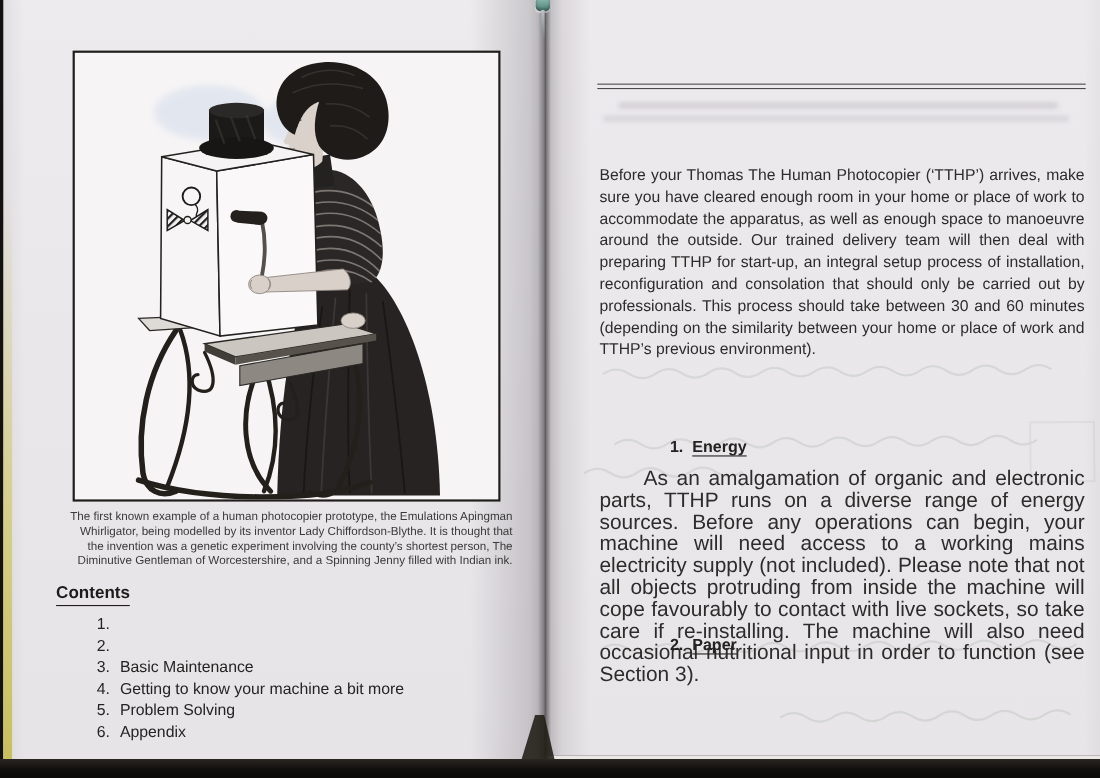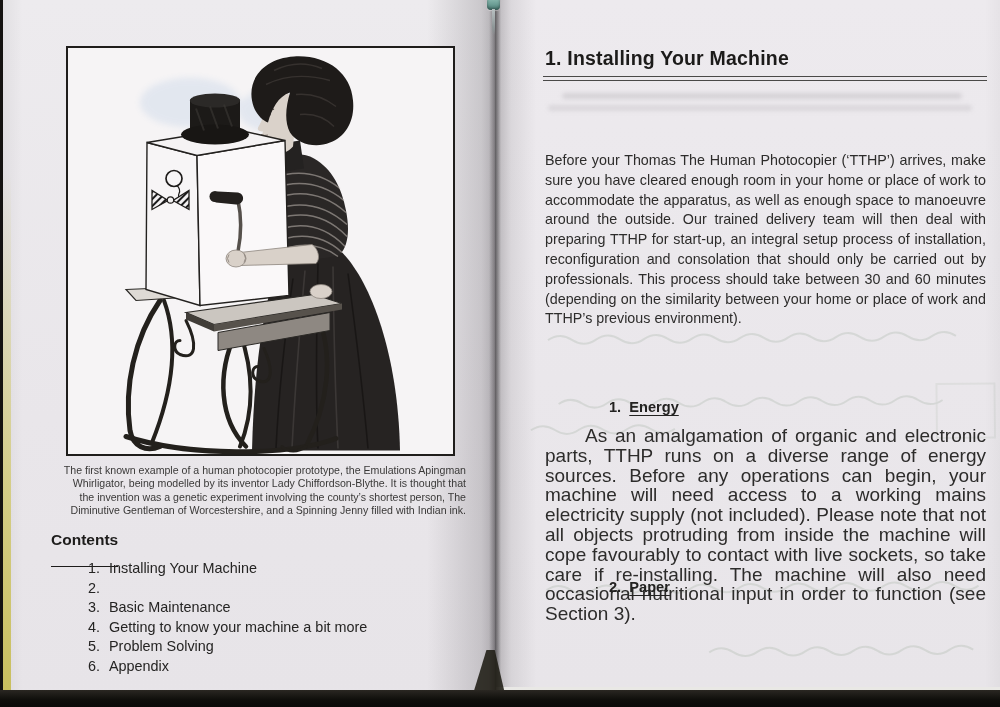--- a/index.html
+++ b/index.html
@@ -58,21 +58,21 @@
     border:2px solid #1f1d1b;background:#f6f4f5;box-sizing:border-box;
   }
   .figure-frame svg{display:block;width:100%;height:100%;}
   .figure-caption{
     position:absolute;left:53px;top:464px;width:410px;
     font-size:10.6px;line-height:13.4px;color:#3a3938;text-align:right;
   }
   .contents-title{
     position:absolute;left:48px;top:531px;
     font-size:15.5px;font-weight:bold;color:#1d1c1b;
-    border-bottom:1.7px solid #1d1c1b;padding-bottom:17px;
+    border-bottom:1.7px solid #1d1c1b;padding-bottom:1px;
   }
   .contents-list{position:absolute;left:85px;top:560px;}
   .contents-item{display:flex;height:19.6px;font-size:14.4px;color:#252423;}
   .contents-item .num{width:21px;flex:none;}
   .contents-item .lbl{white-space:nowrap;}
   
   .rp-heading{
     position:absolute;left:545px;top:47px;width:443px;
     font-size:19.5px;font-weight:bold;color:#1c1b1a;letter-spacing:.2px;
   }
@@ -222,21 +222,20 @@
       </svg>
     </div>
 
     <div class="figure-caption">The first known example of a human photocopier prototype, the Emulations Apingman Whirligator, being modelled by its inventor Lady Chiffordson-Blythe. It is thought that the invention was a genetic experiment involving the county’s shortest person, The Diminutive Gentleman of Worcestershire, and a Spinning Jenny filled with Indian ink.</div>
 
     <div class="contents-title">Contents</div>
 
     <div class="contents-list">
       <div class="contents-item">
         <span class="num">1.</span>
-        <span class="lbl">Installing Your Machine</span>
       </div>
       <div class="contents-item">
         <span class="num">2.</span>
       </div>
       <div class="contents-item">
         <span class="num">3.</span>
         <span class="lbl">Basic Maintenance</span>
       </div>
       <div class="contents-item">
         <span class="num">4.</span>
@@ -263,21 +262,20 @@
     <g fill="none" stroke="#879c86" stroke-width="2" opacity="0.20" transform="rotate(-0.6 252 343)">
       <path d="M52,338 q12,-8 24,0 t24,0 t24,0 t24,0 t24,0 t24,0 t24,0 t24,0 t24,0 t24,0 t24,0 t24,0 t24,0 t24,0 t24,0 t24,0 t24,0"></path>
       <path d="M62,402 q12,-8 24,0 t24,0 t24,0 t24,0 t24,0 t24,0 t24,0 t24,0 t24,0 t24,0 t24,0 t24,0 t24,0 t24,0 t24,0 t24,0"></path>
       <path d="M34,428 q12,-8 24,0 t24,0 t24,0 t24,0 t24,0 t24,0"></path>
       <path d="M48,588 q12,-8 24,0 t24,0 t24,0 t24,0 t24,0 t24,0 t24,0 t24,0 t24,0 t24,0 t24,0 t24,0 t24,0 t24,0 t24,0 t24,0 t24,0 t24,0"></path>
       <path d="M210,652 q12,-8 24,0 t24,0 t24,0 t24,0 t24,0 t24,0 t24,0 t24,0 t24,0 t24,0 t24,0"></path>
       <rect x="440" y="386" width="58" height="54" opacity="0.6"></rect>
     </g>
   </svg>
 
-  <div class="rp-heading">1. Installing Your Machine</div>
   <div class="rp-rule"></div>
 
   <div class="rp-para p1">Before your Thomas The Human Photocopier (‘TTHP’) arrives, make sure you have cleared enough room in your home or place of work to accommodate the apparatus, as well as enough space to manoeuvre around the outside. Our trained delivery team will then deal with preparing TTHP for start-up, an integral setup process of installation, reconfiguration and consolation that should only be carried out by professionals. This process should take between 30 and 60 minutes (depending on the similarity between your home or place of work and TTHP’s previous environment).</div>
 
   <div class="rp-sec-head s1">
     <span>1.</span>&nbsp;
     <span class="sec-title">Energy</span>
   </div>
   <div class="rp-body b1">As an amalgamation of organic and electronic parts, TTHP runs on a diverse range of energy sources. Before any operations can begin, your machine will need access to a working mains electricity supply (not included). Please note that not all objects protruding from inside the machine will cope favourably to contact with live sockets, so take care if re-installing. The machine will also need occasional nutritional input in order to function (see Section 3).</div>
 

